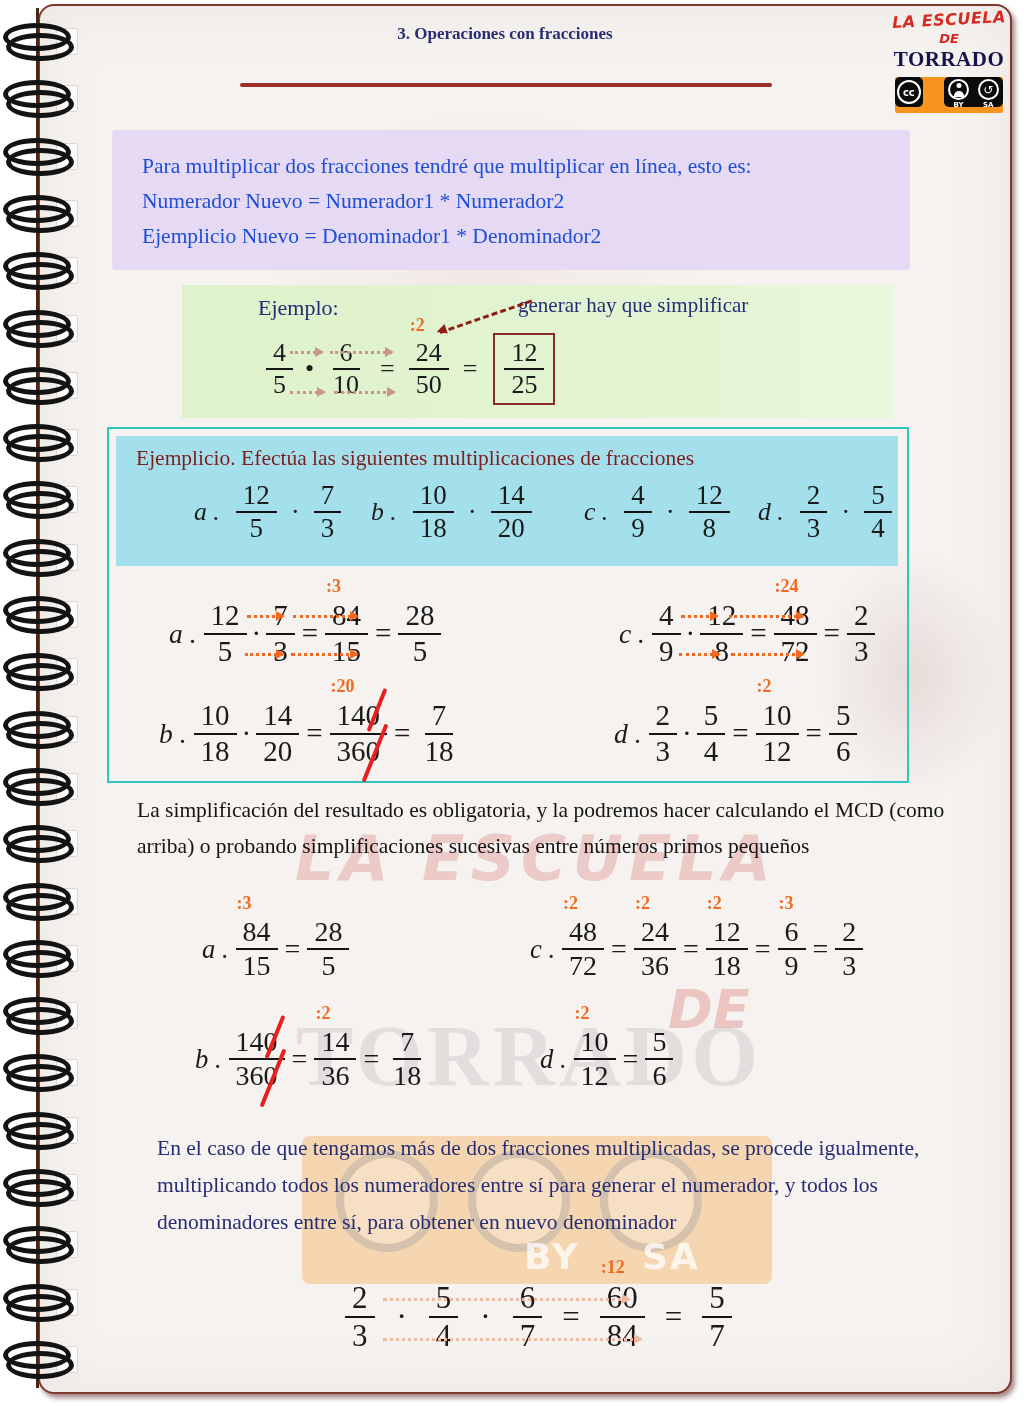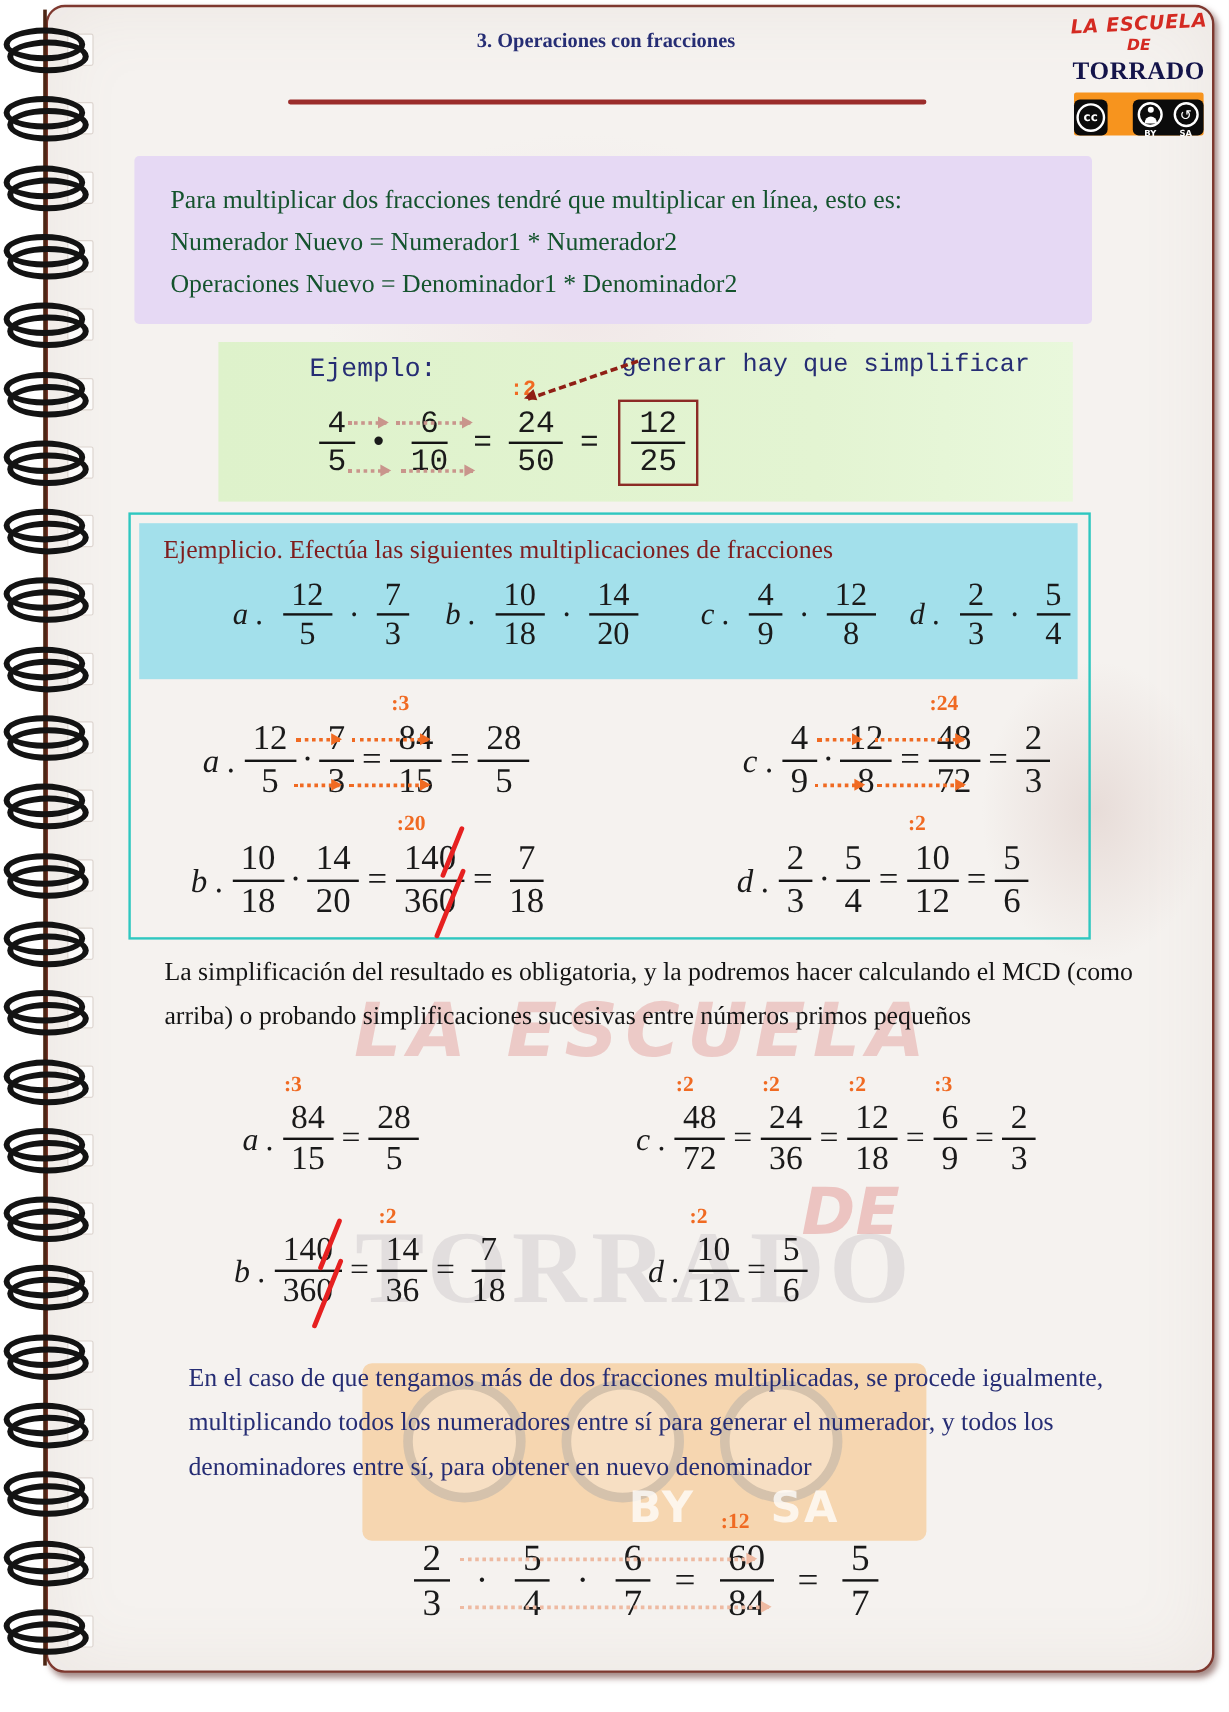--- a/index.html
+++ b/index.html
@@ -38,36 +38,36 @@
   .blob-top{left:230px;top:105px;width:430px;height:300px;background:radial-gradient(closest-side,rgba(226,196,206,.22),rgba(226,196,206,0));}
   
   .titles{position:absolute;left:100px;top:12px;width:730px;text-align:center;z-index:1;
           color:var(--navy);font-weight:bold;font-size:17px;line-height:32px;}
   .underline{position:absolute;left:200px;top:77px;width:532px;height:4px;background:#9b2d2b;border-radius:2px;z-index:1;}
   .logo{position:absolute;left:843px;top:4px;width:132px;text-align:center;z-index:1;}
   .logo-l1{font-family:"DejaVu Sans",sans-serif;font-weight:bold;font-style:italic;font-size:16px;
            color:var(--logored);letter-spacing:.5px;transform:rotate(-3deg);display:block;}
   .logo-l2{font-family:"DejaVu Sans",sans-serif;font-weight:bold;font-style:italic;font-size:13px;color:var(--logored);display:block;margin-top:2px;}
   .logo-l3{font-weight:bold;font-size:21px;color:#14144a;letter-spacing:.5px;display:block;margin-top:1px;}
-  .badge{margin:5px auto 0;width:108px;height:36px;background:var(--badge);display:flex;align-items:flex-end;justify-content:center;gap:21px;border-radius:2px;}
+  .badge{margin:5px auto 0;width:108px;height:36px;background:var(--badge);display:flex;align-items:flex-start;justify-content:center;gap:21px;border-radius:2px;}
   .cc-sq{width:30px;height:30px;background:#0b0b0b;border-radius:5px;display:flex;align-items:center;justify-content:center;}
   .cc-circle{width:20px;height:20px;border:2px solid #fff;border-radius:50%;color:#fff;font-family:"DejaVu Sans",sans-serif;
              font-weight:bold;font-size:10px;display:flex;align-items:center;justify-content:center;}
   .cc-rt{width:64px;height:30px;background:#0b0b0b;border-radius:5px;display:flex;justify-content:space-around;align-items:flex-start;padding-top:2px;box-sizing:border-box;}
   .cc-col{display:flex;flex-direction:column;align-items:center;gap:0px;}
   .mini-circle{width:17px;height:17px;border:2px solid #fff;border-radius:50%;color:#fff;display:flex;align-items:center;justify-content:center;
                font-family:"DejaVu Sans",sans-serif;font-size:12px;line-height:12px;position:relative;}
   .person:before{content:"";position:absolute;top:2px;left:50%;transform:translateX(-50%);width:5px;height:5px;border-radius:50%;background:#fff;}
   .person:after{content:"";position:absolute;bottom:1px;left:50%;transform:translateX(-50%);width:10px;height:6px;border-radius:5px 5px 0 0;background:#fff;}
   .cc-lbl{font-family:"DejaVu Sans",sans-serif;font-size:7px;font-weight:bold;color:#fff;margin-top:1px;}
   
   .intro-box{position:absolute;left:72px;top:124px;width:798px;height:140px;background:var(--purplef);border-radius:4px;z-index:1;
-             color:#14532d;font-size:21.5px;line-height:35px;padding:19px 0 0 30px;box-sizing:border-box;}
+             color:#1d4ed8;font-size:21.5px;line-height:35px;padding:19px 0 0 30px;box-sizing:border-box;}
   .example-box{position:absolute;left:142px;top:279px;width:712px;height:133px;z-index:1;
-               background:linear-gradient(90deg,#def2cb 0%,#e3f4d2 70%,#e9f8dc 100%);font-family:Liberation Mono, monospace;}
+               background:linear-gradient(90deg,#def2cb 0%,#e3f4d2 70%,#e9f8dc 100%);}
   .ex-label{position:absolute;left:76px;top:10px;font-size:22px;color:var(--navy);}
   .ex-note{position:absolute;left:336px;top:8px;font-size:21px;color:var(--navy);}
   .ex-row{position:absolute;left:84px;top:30px;display:flex;align-items:center;gap:7px;font-size:26px;color:#21265e;padding-top:18px;}
   .resbox{border:2px solid var(--maroon);padding:3px 9px;margin-left:2px;}
   
   .exer-outer{position:absolute;left:67px;top:421px;width:798px;height:352px;border:2px solid var(--cyanb);z-index:1;}
   .exer-panel{position:absolute;left:7px;top:7px;width:782px;height:130px;background:var(--cyanf);}
   .exer-title{position:absolute;left:20px;top:10px;font-size:21.5px;color:#7f1d1d;}
   .exer-item{position:absolute;top:44px;display:flex;align-items:center;gap:9px;font-size:27px;color:var(--ink);}
   
@@ -144,21 +144,21 @@
           <span class="mini-circle">↺</span>
           <span class="cc-lbl">SA</span>
         </div>
       </div>
     </div>
   </div>
 
   <div class="intro-box">
     <div>Para multiplicar dos fracciones tendré que multiplicar en línea, esto es:</div>
     <div>Numerador Nuevo = Numerador1 * Numerador2</div>
-    <div>Operaciones Nuevo = Denominador1 * Denominador2</div>
+    <div>Ejemplicio Nuevo = Denominador1 * Denominador2</div>
   </div>
 
   <div class="example-box">
     <span class="ex-label">Ejemplo:</span>
     <span class="ex-note">generar hay que simplificar</span>
     <div class="ex-row eqn">
       <span class="fr">
           <span class="nu">4</span>
           <span class="de">5</span>
         </span>

